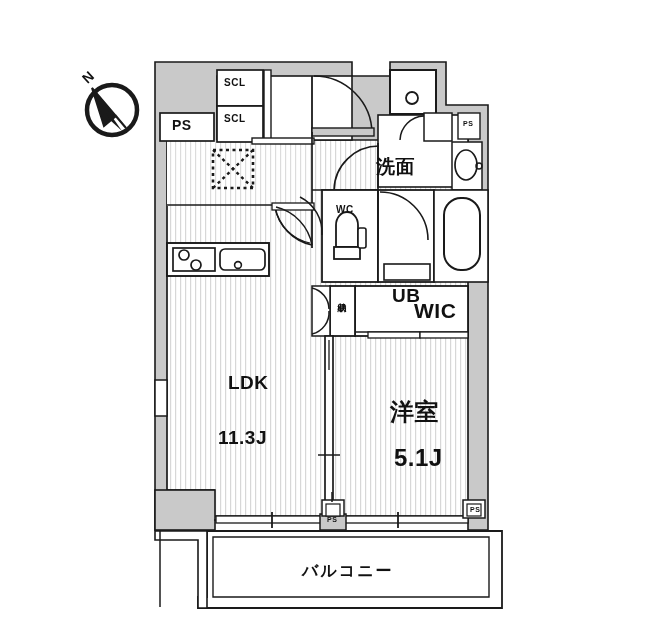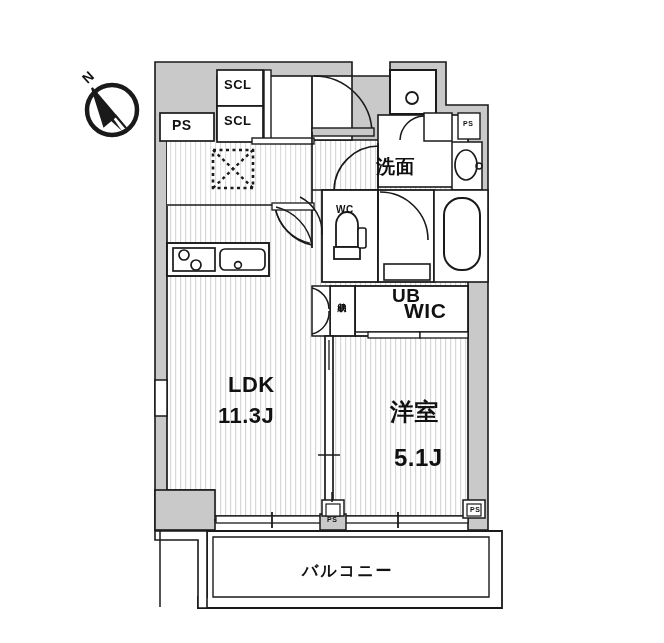--- a/index.html
+++ b/index.html
@@ -2,27 +2,27 @@
 <html><head>
 <meta charset="utf-8">
 <style>
   html,body{margin:0;padding:0;background:#ffffff;}
   body{width:664px;height:643px;overflow:hidden;
        font-family:"Liberation Sans","DejaVu Sans",sans-serif;}
   #plan{position:relative;width:664px;height:643px;background:#ffffff;}
   svg{display:block;}
   .lbl{position:absolute;color:#111;font-weight:700;letter-spacing:.5px;
        white-space:nowrap;line-height:1.05;text-align:center;}
-  .lbl-ldk{font-size:22px;}
+  .lbl-ldk{font-size:19px;}
   .lbl-room{font-size:24px;text-align:right;}
   .lbl-wic{font-size:21px;}
   .lbl-ub{font-size:19px;}
   .lbl-wc{font-size:10px;}
   .lbl-senmen{font-size:19px;}
-  .lbl-scl{font-size:13px;}
+  .lbl-scl{font-size:10px;}
   .lbl-ps{font-size:14px;}
   .lbl-ps-sm{font-size:7px;font-weight:700;}
   .lbl-balcony{font-size:16px;letter-spacing:2px;text-align:right;}
   .lbl-storage{font-size:9px;writing-mode:vertical-rl;text-orientation:upright;
                letter-spacing:0px;line-height:1;}
   .lbl-n{font-size:14px;font-weight:700;}
 </style>
 </head>
 <body>
 
@@ -219,26 +219,26 @@
   <div class="lbl lbl-ps" style="left:172px;top:118px;">PS</div>
 
   <div class="lbl lbl-ps-sm" style="left:463px;top:120px;">PS</div>
 
   <div class="lbl lbl-senmen" style="left:376px;top:157px;">洗面</div>
 
   <div class="lbl lbl-wc" style="left:336px;top:205px;">WC</div>
 
   <div class="lbl lbl-ub" style="left:392px;top:244px;margin-top:42px;">UB</div>
 
-  <div class="lbl lbl-wic" style="left:404px;top:300px;">WIC</div>
+  <div class="lbl lbl-wic" style="left:414px;top:300px;">WIC</div>
 
   <div class="lbl lbl-storage" style="left:337px;top:296px;">収納</div>
 
   <div class="lbl lbl-ldk" style="left:228px;top:373px;">LDK</div>
-  <div class="lbl lbl-ldk" style="left:218px;top:404px;text-align:center;">11.3J</div>
+  <div class="lbl lbl-ldk" style="left:218px;top:428px;text-align:center;">11.3J</div>
 
   <div class="lbl lbl-room" style="left:390px;top:399px;">洋室</div>
   <div class="lbl lbl-room" style="left:394px;top:445px;">5.1J</div>
 
   <div class="lbl lbl-ps-sm" style="left:327px;top:516px;">PS</div>
   <div class="lbl lbl-ps-sm" style="left:470px;top:506px;">PS</div>
 
   <div class="lbl lbl-balcony" style="left:302px;top:563px;">バルコニー</div>
 
 </div>

